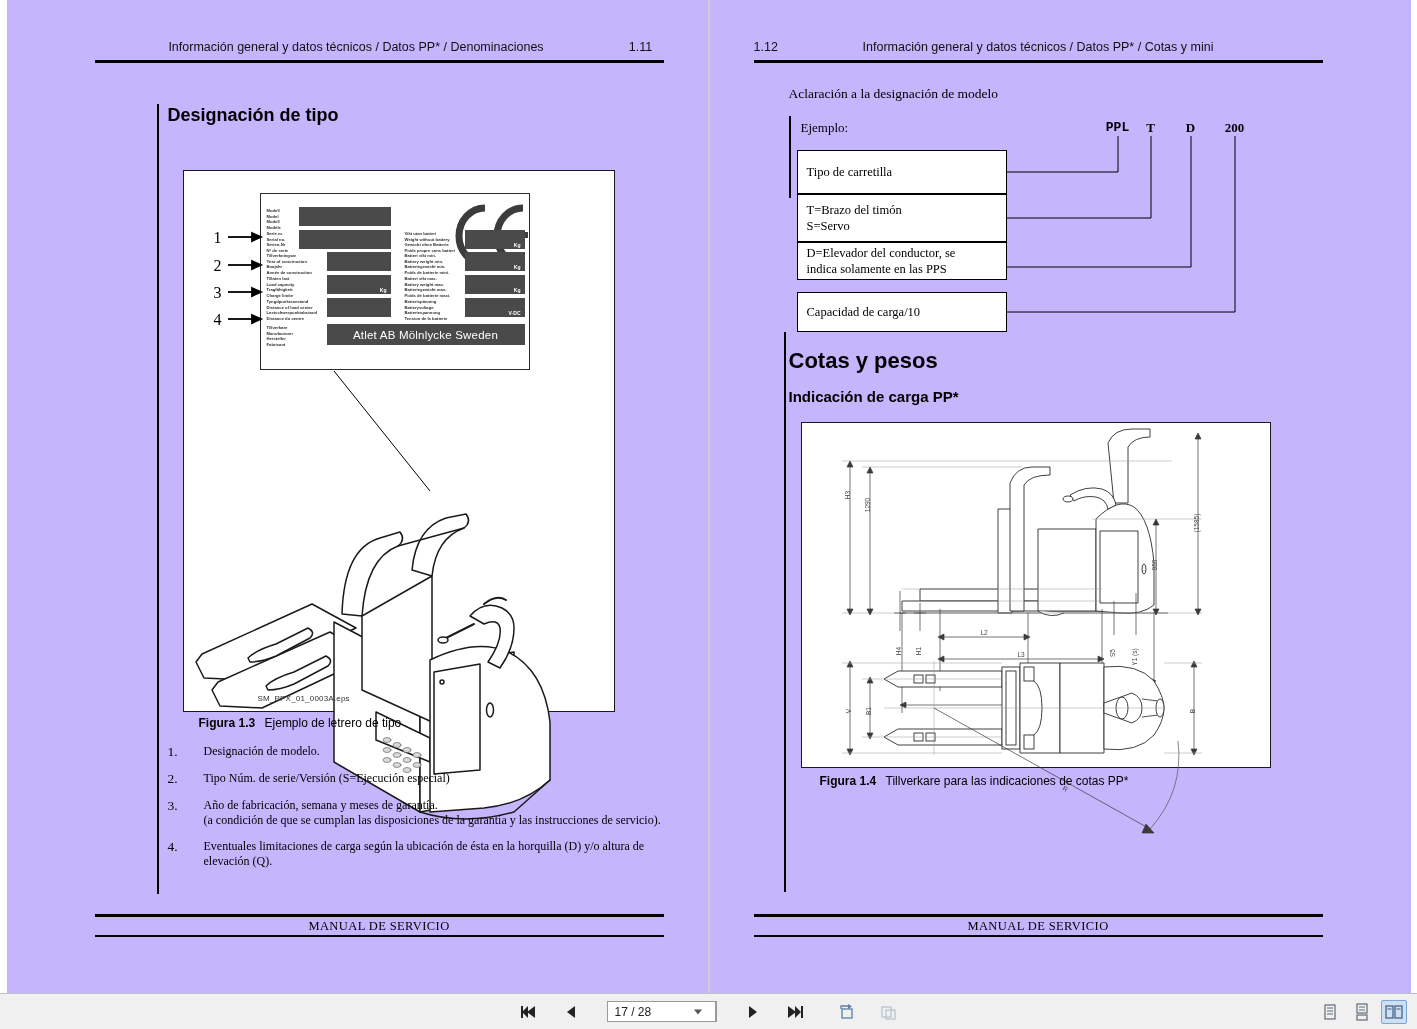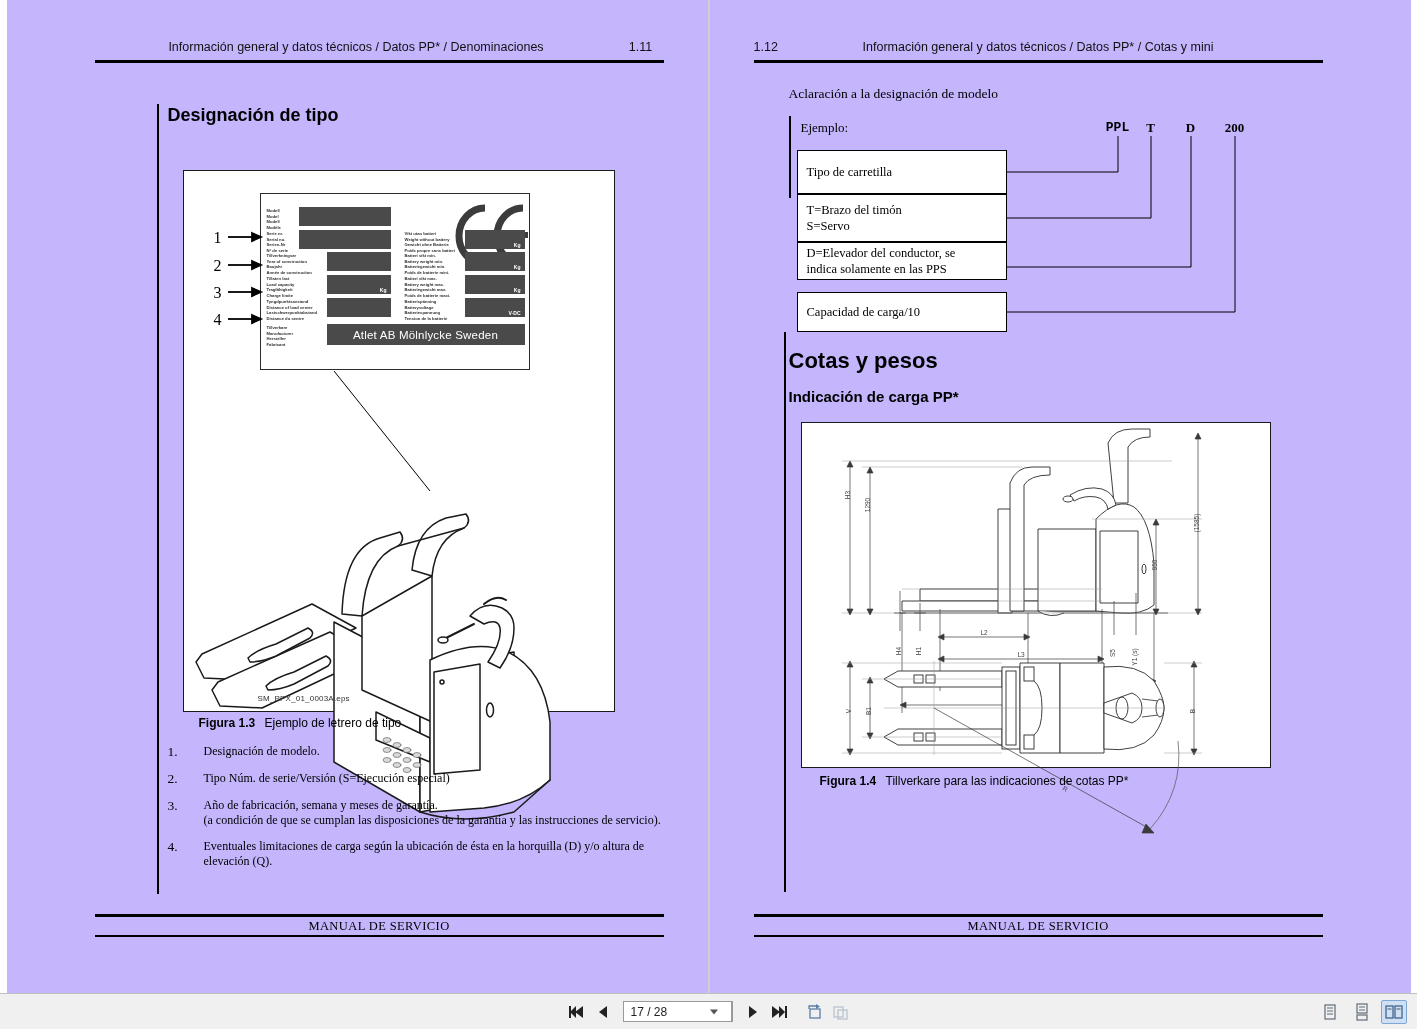--- a/index.html
+++ b/index.html
@@ -160,21 +160,21 @@
 
   
   #toolbar {
     position:absolute; left:0; bottom:0; width:1417px; height:36px;
     background:#f0f0f0;
     border-top:1px solid #bfbfbf;
     display:flex; align-items:center;
   }
   .tb-center {
     position:absolute; left:50%; transform:translateX(-50%);
-    display:flex; align-items:center; gap:0px;
+    display:flex; align-items:center; gap:16px;
   }
   .tb-btn {
     width:26px; height:24px; display:flex; align-items:center; justify-content:center;
     background:transparent; border:none; cursor:pointer;
   }
   .tb-btn svg { display:block; }
   .pagebox {
     display:flex; align-items:center;
     width:110px; height:21px; margin:0 7px;
     border:1px solid #9a9a9a; background:#fff;

